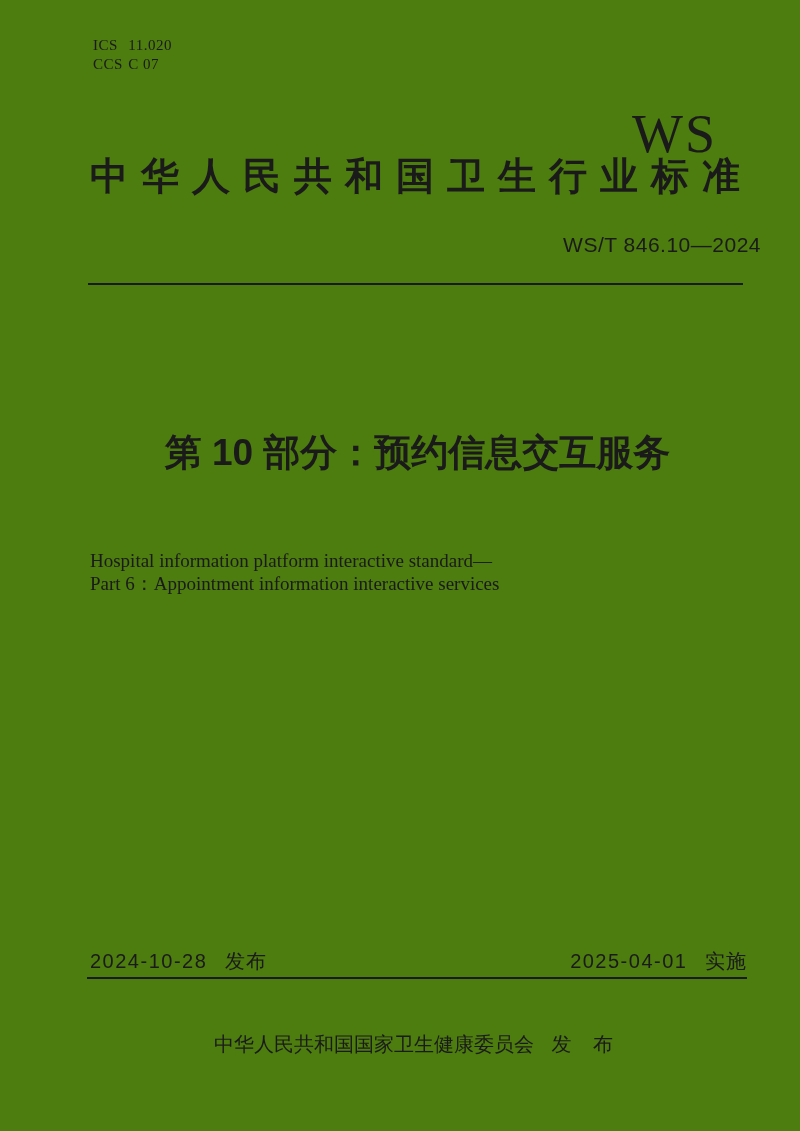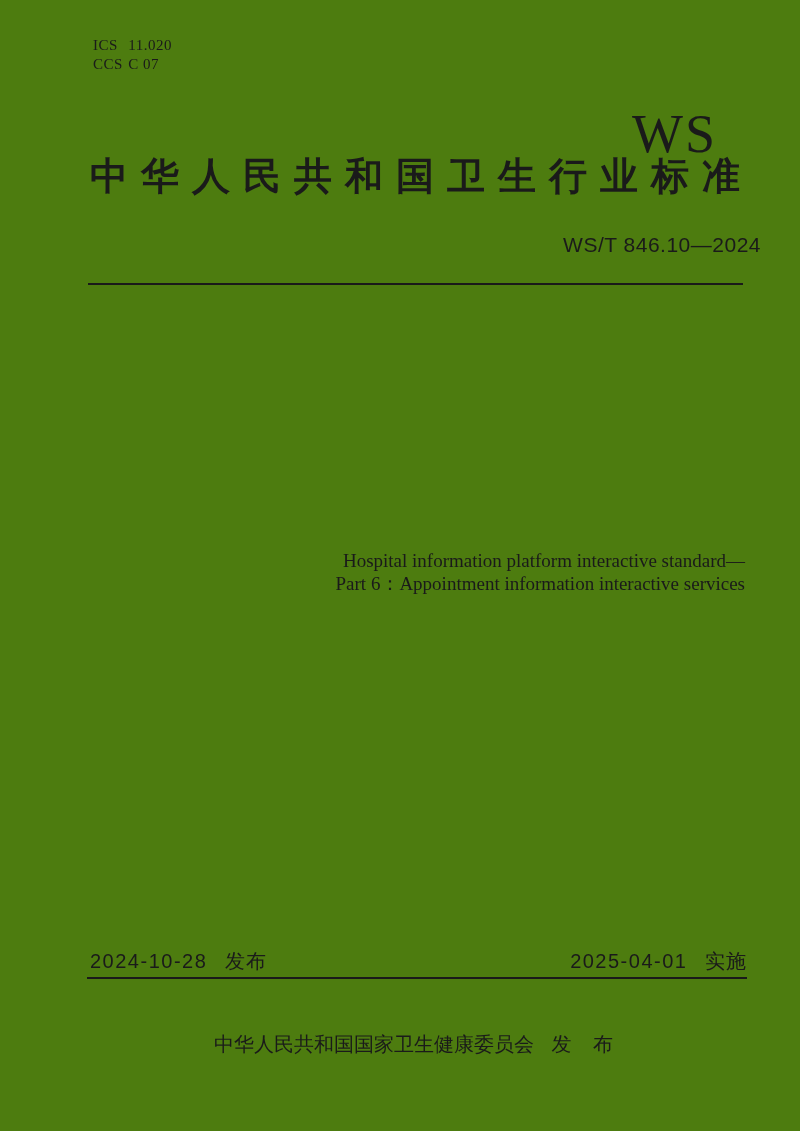--- a/index.html
+++ b/index.html
@@ -92,21 +92,21 @@
     line-height: 49px;
   }
   .title-cn-line { white-space: nowrap; }
 
   
   .title-en-block {
     position: absolute;
     left: 90px;
     top: 549px;
     width: 655px;
-    text-align: right;
+    text-align: left;
     font-family: "Liberation Serif", "DejaVu Serif", serif;
     font-size: 19px;
     line-height: 23px;
   }
   .title-en-line { white-space: nowrap; }
 
   
   .dates-row {
     position: absolute;
     left: 90px;
@@ -156,20 +156,21 @@
 
   <div class="ws-logo">WS</div>
 
   <div class="std-header">中华人民共和国卫生行业标准</div>
 
   <div class="std-number">WS/T 846.10—2024</div>
 
   <div class="rule rule-top"></div>
 
   <div class="title-cn-block">
+    <div class="title-cn-line">第 10 部分：预约信息交互服务</div>
   </div>
 
   <div class="title-en-block">
     <div class="title-en-line">Hospital information platform interactive standard—</div>
     <div class="title-en-line">Part 6：Appointment information interactive services</div>
   </div>
 
   <div class="dates-row">
     <div>
       <span class="date-value">2024-10-28</span>

